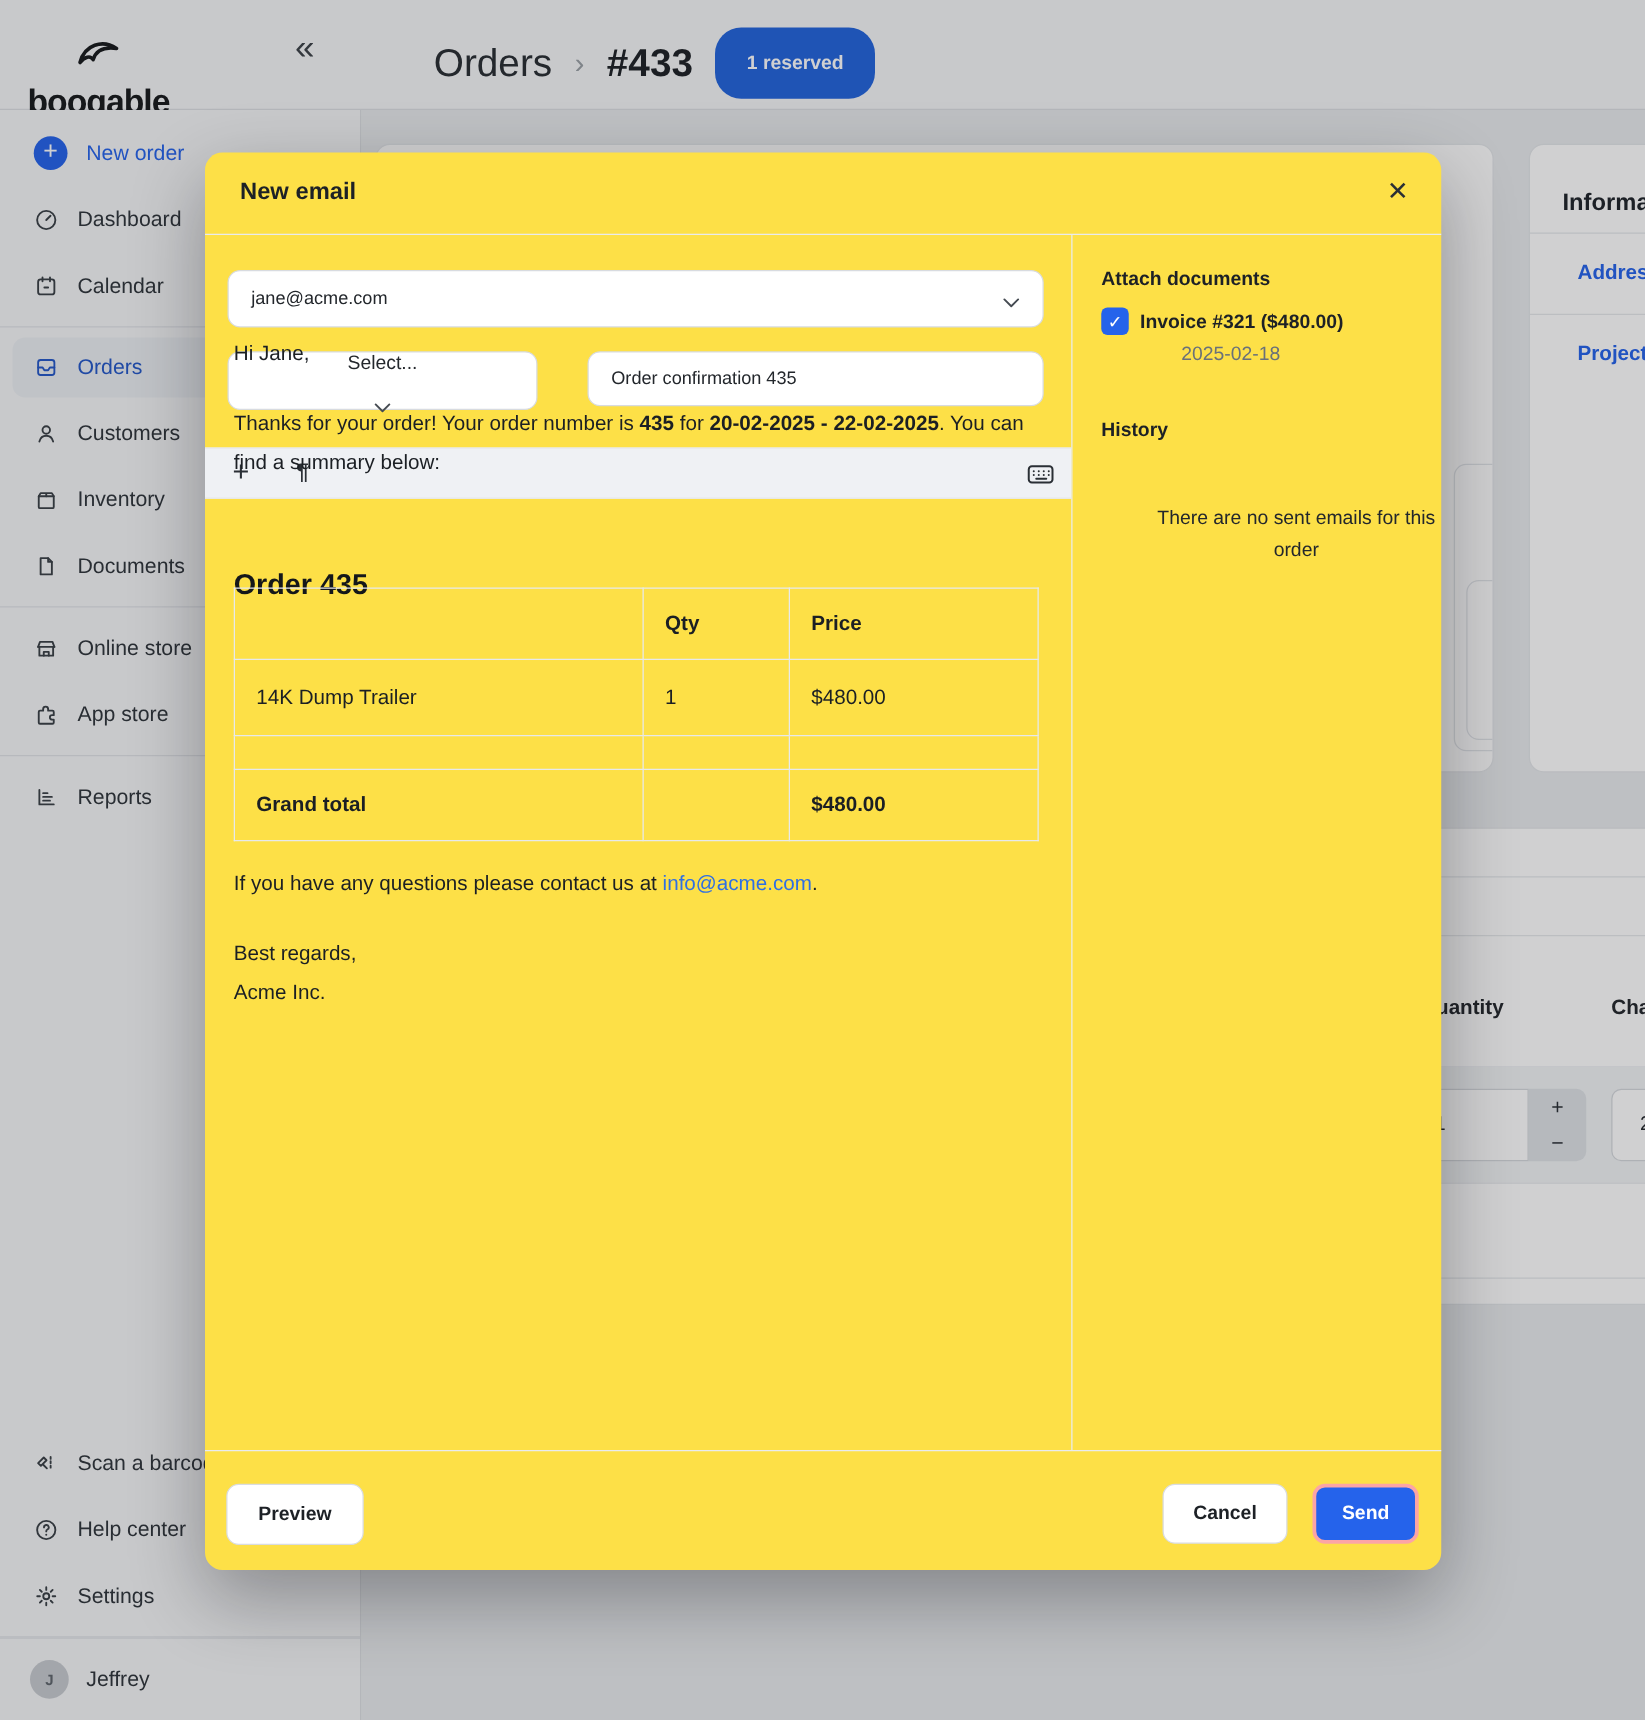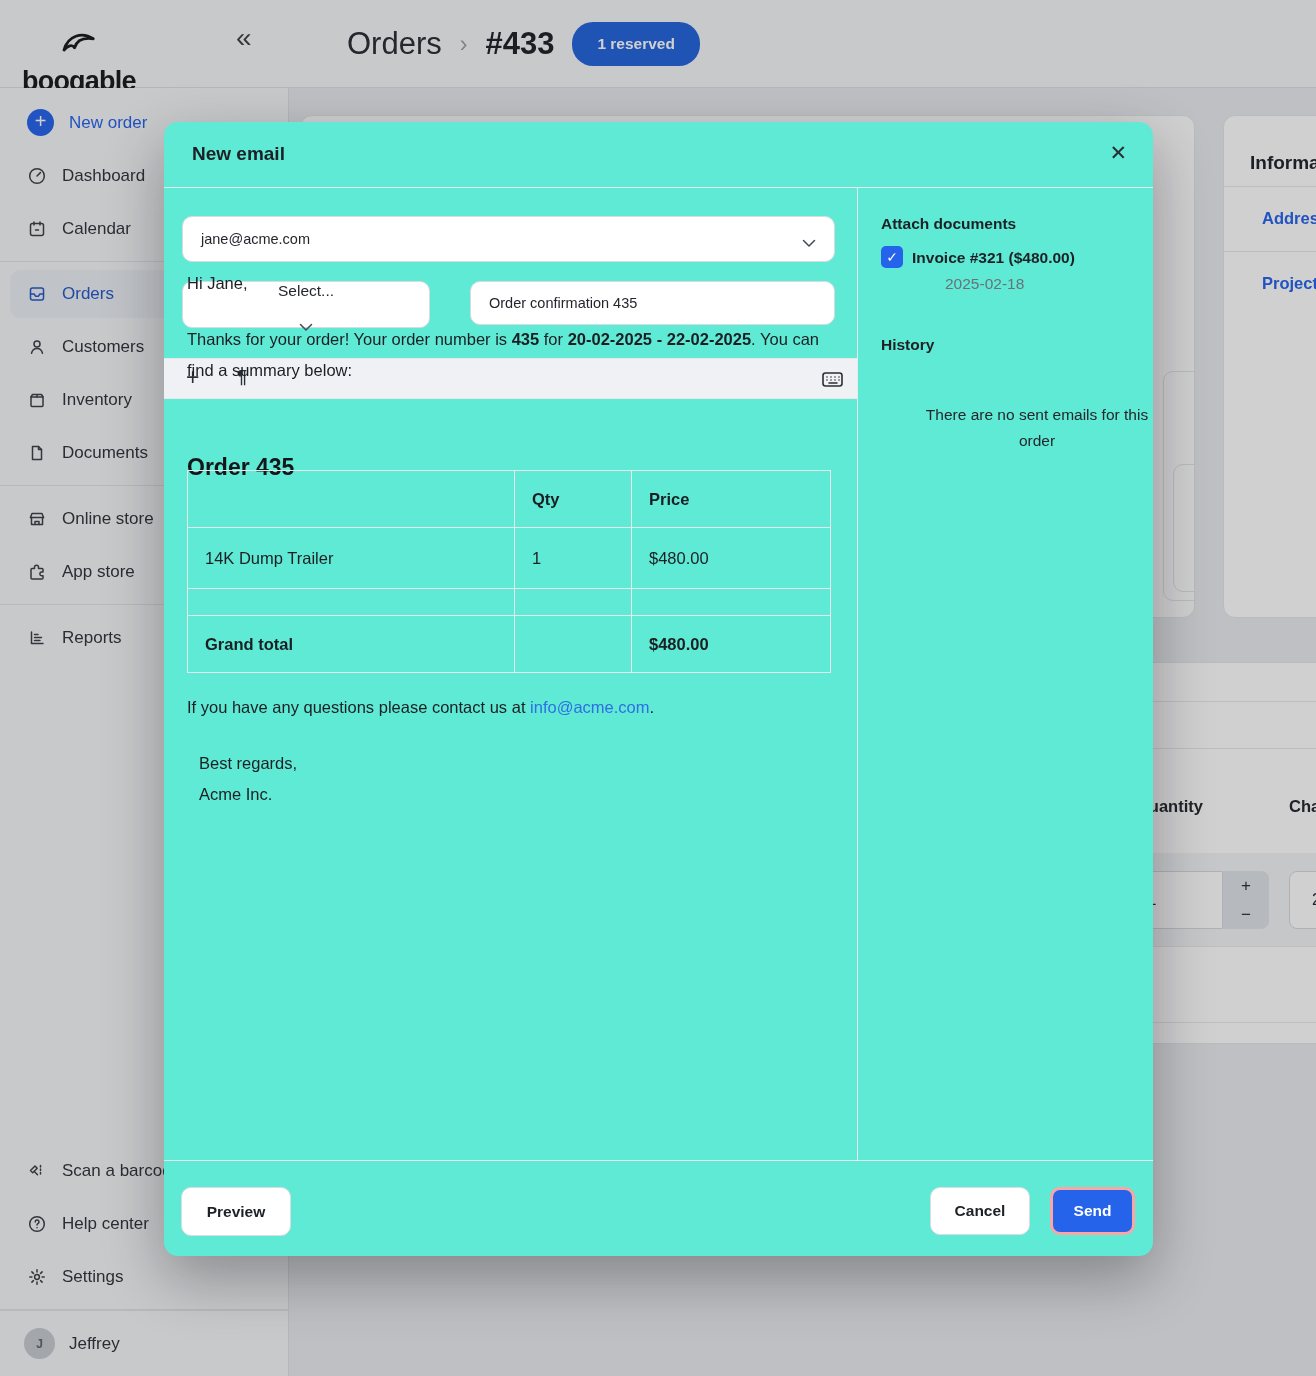--- a/index.html
+++ b/index.html
@@ -10,21 +10,21 @@
   
   .topbar { position:absolute; left:0; top:0; width:1316px; height:88px;
             background:#f6f7f8; border-bottom:1px solid #dcdfe3; z-index:1; }
   .logo-wrap { position:absolute; left:22px; top:26px; display:flex; align-items:center; gap:10px;flex-direction:column; }
   .logo-text { font-size:27px; font-weight:700; letter-spacing:-0.8px; color:#17191c; }
   .collapse { position:absolute; left:236px; top:22px; font-size:28px; color:#3c4248; cursor:pointer; }
   .crumb { position:absolute; left:347px; top:22px; display:flex; align-items:center; gap:18px; }
   .crumb-section { font-size:31px; font-weight:400; color:#282d33; }
   .crumb-sep { font-size:23px; color:#9aa0a6; }
   .crumb-id { font-size:31px; font-weight:700; color:#1d2126; }
-  .badge { height:44px; border-radius:21px; background:#2264dd; color:#fff;
+  .badge { height:57px; border-radius:21px; background:#2264dd; color:#fff;
            display:flex; align-items:center; padding:12px 25px; font-size:15.5px; font-weight:600; }
 
   
   .sidebar { position:absolute; left:0; top:88px; width:289px; height:1288px;
              background:#f6f7f8; border-right:1px solid #dcdfe3; display:flex;
              flex-direction:column; padding-top:8px; z-index:1; }
   .nav-item { display:flex; align-items:center; gap:15px; padding-left:27px; height:53px;
               font-size:17px; color:#2f353b; cursor:pointer; flex:none; }
   .nav-icon { width:20px; height:20px; color:#3a4046; display:flex; }
   .nav-item.blue { color:#2563eb; font-weight:500; }
@@ -69,21 +69,21 @@
   .stepper { position:absolute; left:922px; top:208px; width:46px; height:58px; background:#dfe3e7;
              border-radius:0 8px 8px 0; display:flex; flex-direction:column; }
   .step-btn { flex:1; display:flex; align-items:center; justify-content:center; font-size:17px;
               color:#2a2f35; cursor:pointer; }
   .charge-input { position:absolute; left:988px; top:208px; width:110px; height:58px; background:#fff;
                   border:1px solid #d5d9dd; border-radius:8px; display:flex; align-items:center;
                   padding-left:22px; font-size:16px; color:#23272c; }
 
   
   .scrim { position:absolute; inset:0; background:rgba(18,20,24,0.2); z-index:40; }
-  .modal { position:absolute; left:164px; top:122px; width:989px; height:1134px; background:#5eead4;
+  .modal { position:absolute; left:164px; top:122px; width:989px; height:1134px; background:#fde047;
            border-radius:14px; box-shadow:0 22px 60px rgba(8,10,14,0.32); z-index:60; }
   .m-header { position:absolute; left:0; top:0; right:0; height:66px; border-bottom:1px solid #e9ebee; }
   .m-title { position:absolute; left:28px; top:21px; font-size:19px; font-weight:600; color:#1d2126; }
   .m-close { position:absolute; right:26px; top:19px; font-size:21px; color:#2a2f35; cursor:pointer; }
 
   .field { position:absolute; border:1px solid #d8dbe0; border-radius:10px; background:#fff;
            display:flex; align-items:center; color:#23272c; cursor:pointer; }
   .f-email { left:18px; top:94px; width:653px; height:46px; padding:0 18px; font-size:14.5px; }
   .f-select { left:18px; top:159px; width:248px; height:47px; padding:0 18px; font-size:15.5px;flex-direction:column; }
   .f-subject { left:306px; top:159px; width:365px; height:44px; padding:0 18px; font-size:14.5px; }
@@ -103,21 +103,21 @@
   .e-table { position:absolute; left:23px; top:348px; width:644px; border-collapse:collapse;
              font-size:16.5px; color:#1b1f24; }
   .e-table td, .e-table th { border:1px solid #e7e9eb; text-align:left; padding-left:17px; }
   .e-table .r-head { height:57px; } .e-table .r-head th { font-weight:700; }
   .e-table .r-item { height:61px; }
   .e-table .r-spacer { height:27px; }
   .e-table .r-total { height:57px; font-weight:700; }
   .c-name { width:327px; } .c-qty { width:117px; } .c-price { width:199px; }
   .e-contact { position:absolute; left:23px; top:576px; font-size:16.5px; color:#1b1f24; }
   .e-link { color:#2f6fe4; cursor:pointer; }
-  .e-close { position:absolute; left:23px; top:626px; font-size:16.5px; line-height:31px; color:#1b1f24;margin-left:12px; }
+  .e-close { position:absolute; left:23px; top:626px; font-size:16.5px; line-height:31px; color:#1b1f24; }
 
   .vdiv { position:absolute; left:693px; top:66px; width:1px; height:972px; background:#e9ebee; }
 
   .attach-title { position:absolute; left:717px; top:93px; font-size:15.5px; font-weight:700; color:#1d2126; }
   .checkbox { position:absolute; left:717px; top:124px; width:22px; height:22px; background:#2563eb;
               border-radius:5px; color:#fff; font-size:14px; display:flex; align-items:center;
               justify-content:center; cursor:pointer; }
   .inv-label { position:absolute; left:748px; top:127px; font-size:15.5px; font-weight:700; color:#1d2126; }
   .inv-date { position:absolute; left:781px; top:153px; font-size:15.5px; color:#6a7179; }
   .hist-title { position:absolute; left:717px; top:214px; font-size:15.5px; font-weight:700; color:#1d2126; }

